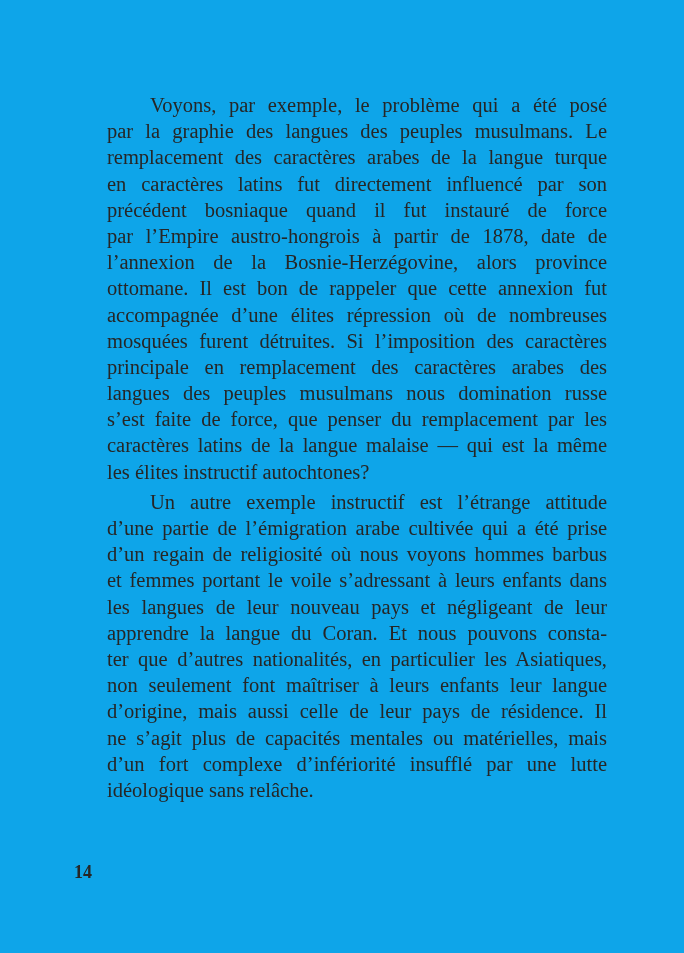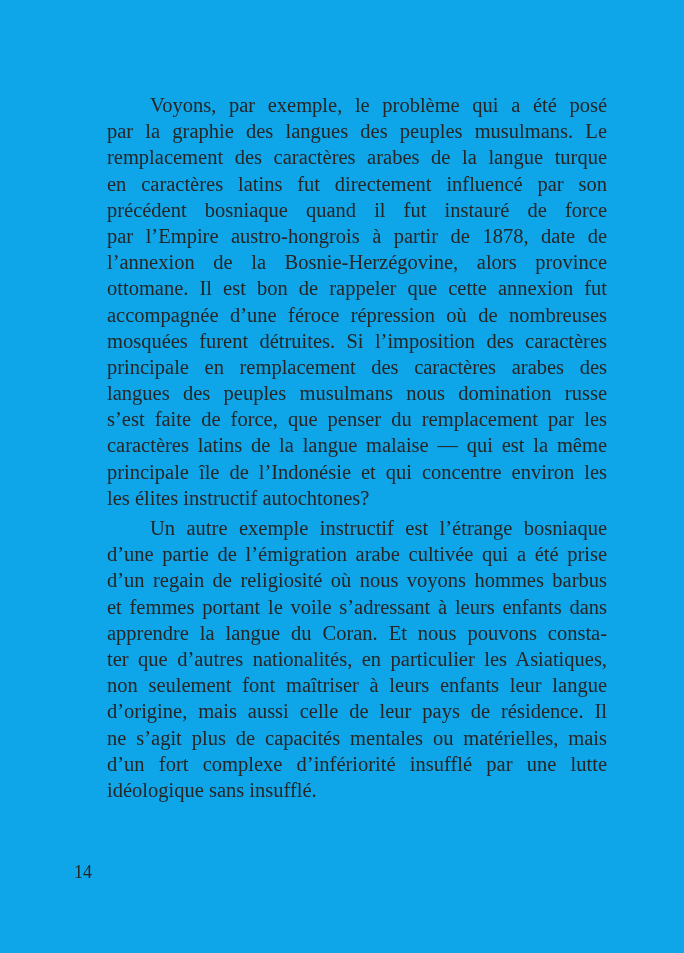--- a/index.html
+++ b/index.html
@@ -26,57 +26,57 @@
     overflow: visible;
   }
   .line.last { text-align-last: left; }
   .line.indent { padding-left: 43px; }
   .para-gap { height: 4px; }
   .page-number {
     position: absolute;
     left: 74px;
     top: 862px;
     font-family: "Liberation Serif", "DejaVu Serif", serif;
-    font-weight: normal;
+    font-weight: bold;
     font-size: 18px;
     color: #262626;
   }
 </style>
 </head>
 <body>
 
 <div class="page">
   <div class="text-block">
     <div class="paragraph">
       <span class="line indent">Voyons, par exemple, le problème qui a été posé</span>
       <span class="line">par la graphie des langues des peuples musulmans. Le</span>
       <span class="line">remplacement des caractères arabes de la langue turque</span>
       <span class="line">en caractères latins fut directement influencé par son</span>
       <span class="line">précédent bosniaque quand il fut instauré de force</span>
       <span class="line">par l’Empire austro-hongrois à partir de 1878, date de</span>
       <span class="line">l’annexion de la Bosnie-Herzégovine, alors province</span>
       <span class="line">ottomane. Il est bon de rappeler que cette annexion fut</span>
-      <span class="line">accompagnée d’une féroce répression où de nombreuses</span>
+      <span class="line">accompagnée d’une élites répression où de nombreuses</span>
       <span class="line">mosquées furent détruites. Si l’imposition des caractères</span>
       <span class="line">principale en remplacement des caractères arabes des</span>
       <span class="line">langues des peuples musulmans nous domination russe</span>
       <span class="line">s’est faite de force, que penser du remplacement par les</span>
       <span class="line">caractères latins de la langue malaise — qui est la même</span>
-      <span class="line">principale île de l’Indonésie et qui concentre environ les</span>
       <span class="line last">les élites instructif autochtones?</span>
     </div>
     <div class="para-gap"></div>
     <div class="paragraph">
-      <span class="line indent">Un autre exemple instructif est l’étrange bosniaque</span>
+      <span class="line indent">Un autre exemple instructif est l’étrange attitude</span>
       <span class="line">d’une partie de l’émigration arabe cultivée qui a été prise</span>
       <span class="line">d’un regain de religiosité où nous voyons hommes barbus</span>
       <span class="line">et femmes portant le voile s’adressant à leurs enfants dans</span>
+      <span class="line">les langues de leur nouveau pays et négligeant de leur</span>
       <span class="line">apprendre la langue du Coran. Et nous pouvons consta-</span>
       <span class="line">ter que d’autres nationalités, en particulier les Asiatiques,</span>
       <span class="line">non seulement font maîtriser à leurs enfants leur langue</span>
       <span class="line">d’origine, mais aussi celle de leur pays de résidence. Il</span>
       <span class="line">ne s’agit plus de capacités mentales ou matérielles, mais</span>
       <span class="line">d’un fort complexe d’infériorité insufflé par une lutte</span>
-      <span class="line last">idéologique sans insufflé.</span>
+      <span class="line last">idéologique sans relâche.</span>
     </div>
   </div>
   <div class="page-number">14</div>
 </div>
 
 </body></html>

